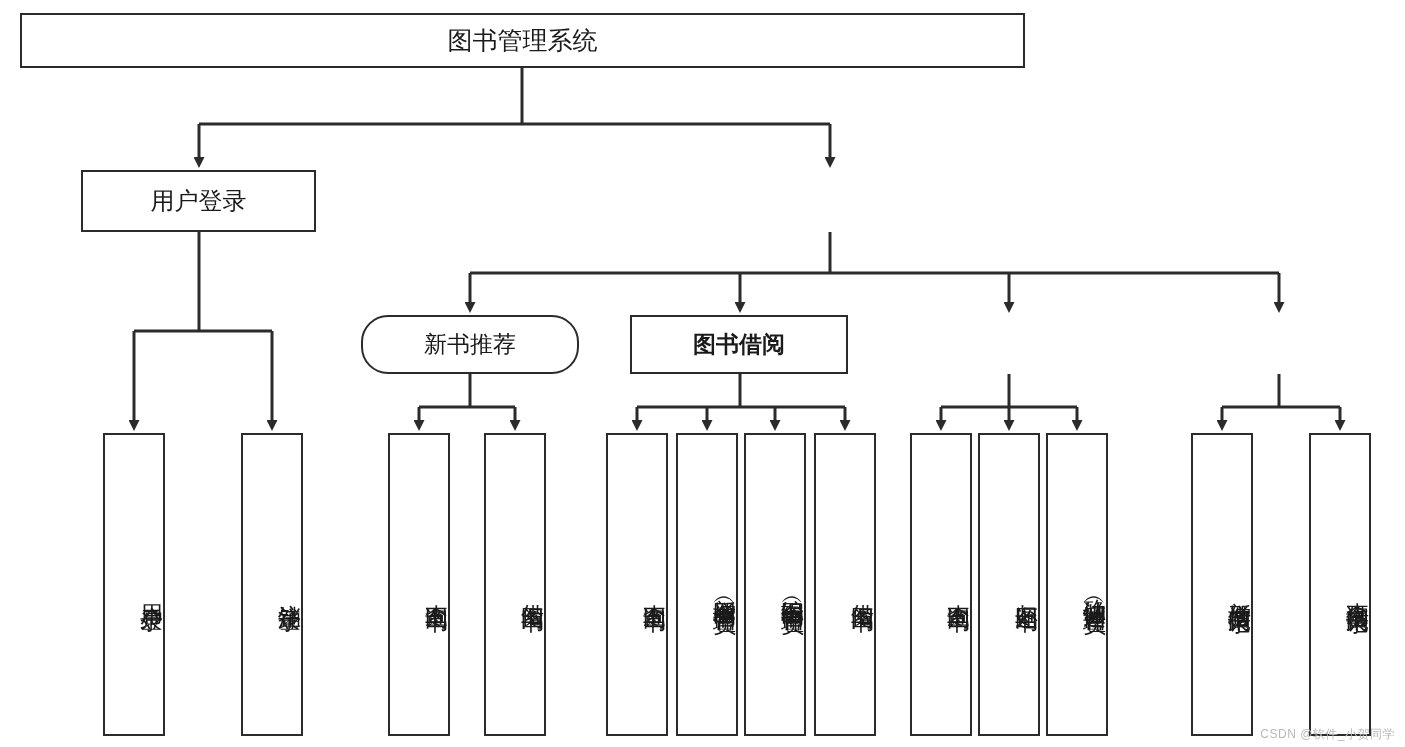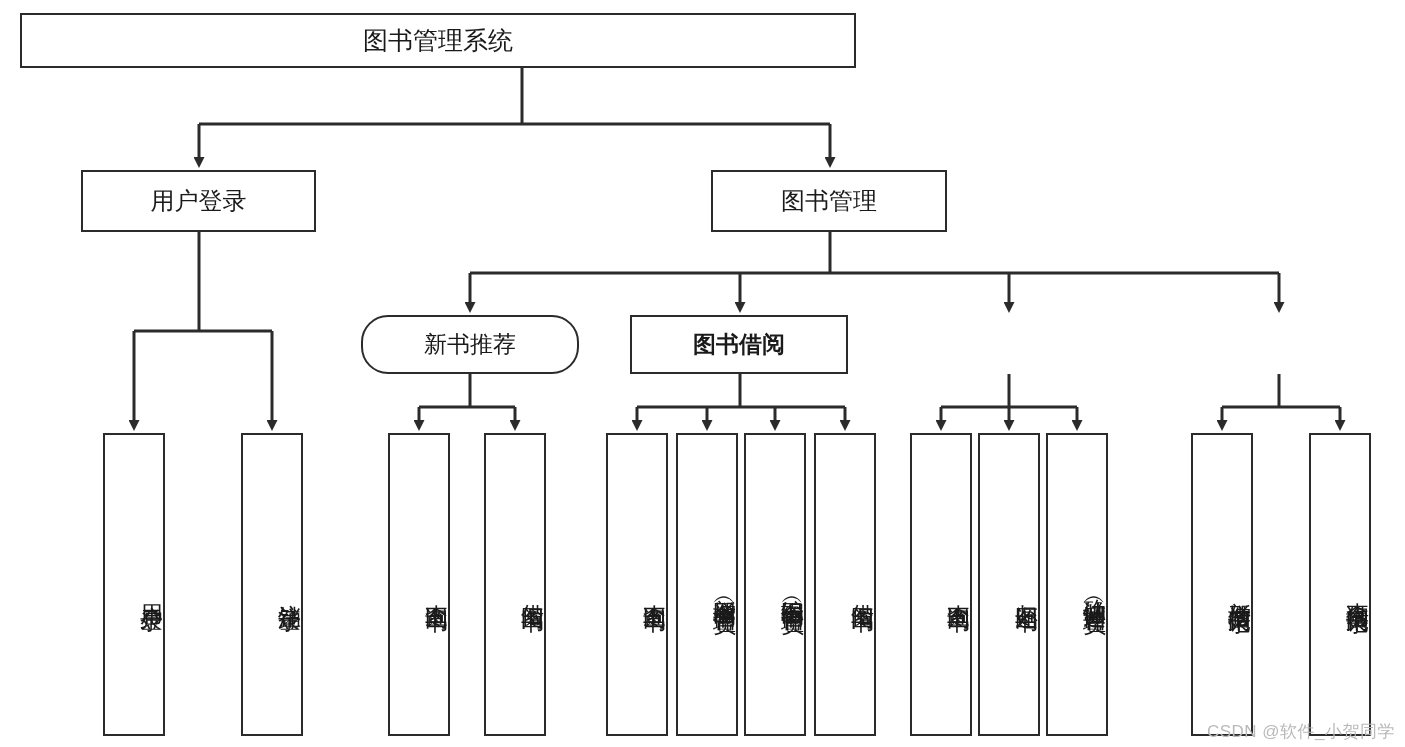--- a/index.html
+++ b/index.html
@@ -49,21 +49,21 @@
   }
   .node.leaf .vlabel{
     writing-mode:vertical-rl;
     text-orientation:upright;
     white-space:nowrap;
   }
   .watermark{
     position:absolute;
     right:10px;
     bottom:4px;
-    font-size:17px;
+    font-size:12px;
     color:#b9b9b9;
     letter-spacing:.5px;
     z-index:5;
     white-space:nowrap;
     margin-left:28px;
   }
 </style>
 </head>
 <body>
 
@@ -112,24 +112,23 @@
       <path d="M1009,407 L1009,421" marker-end="url(#ah)"></path>
       <path d="M1077,407 L1077,421" marker-end="url(#ah)"></path>
 
       <path d="M1279,374 L1279,407"></path>
       <path d="M1222,407 L1340,407"></path>
       <path d="M1222,407 L1222,421" marker-end="url(#ah)"></path>
       <path d="M1340,407 L1340,421" marker-end="url(#ah)"></path>
     </g>
   </svg>
 
-  <div class="node root" style="left:20px;top:13px;width:836px;height:55px;">图书管理系统</div>
+  <div class="node root" style="left:20px;top:13px;width:1005px;height:55px;">图书管理系统</div>
 
   <div class="node l2" style="left:81px;top:170px;width:235px;height:62px;">用户登录</div>
-  <div class="node l2" style="left:711px;top:170px;width:236px;height:62px;">图书管理</div>
 
   <div class="node l3" style="left:361px;top:315px;width:218px;height:59px;border-radius:27px;">新书推荐</div>
   <div class="node l3" style="left:630px;top:315px;width:218px;height:59px;font-weight:bold;">图书借阅</div>
 
   <div class="node leaf" style="left:103px;top:433px;width:62px;height:303px;">
     <span class="vlabel">用户登录</span>
   </div>
   <div class="node leaf" style="left:241px;top:433px;width:62px;height:303px;">
     <span class="vlabel">注销登录</span>
   </div>

